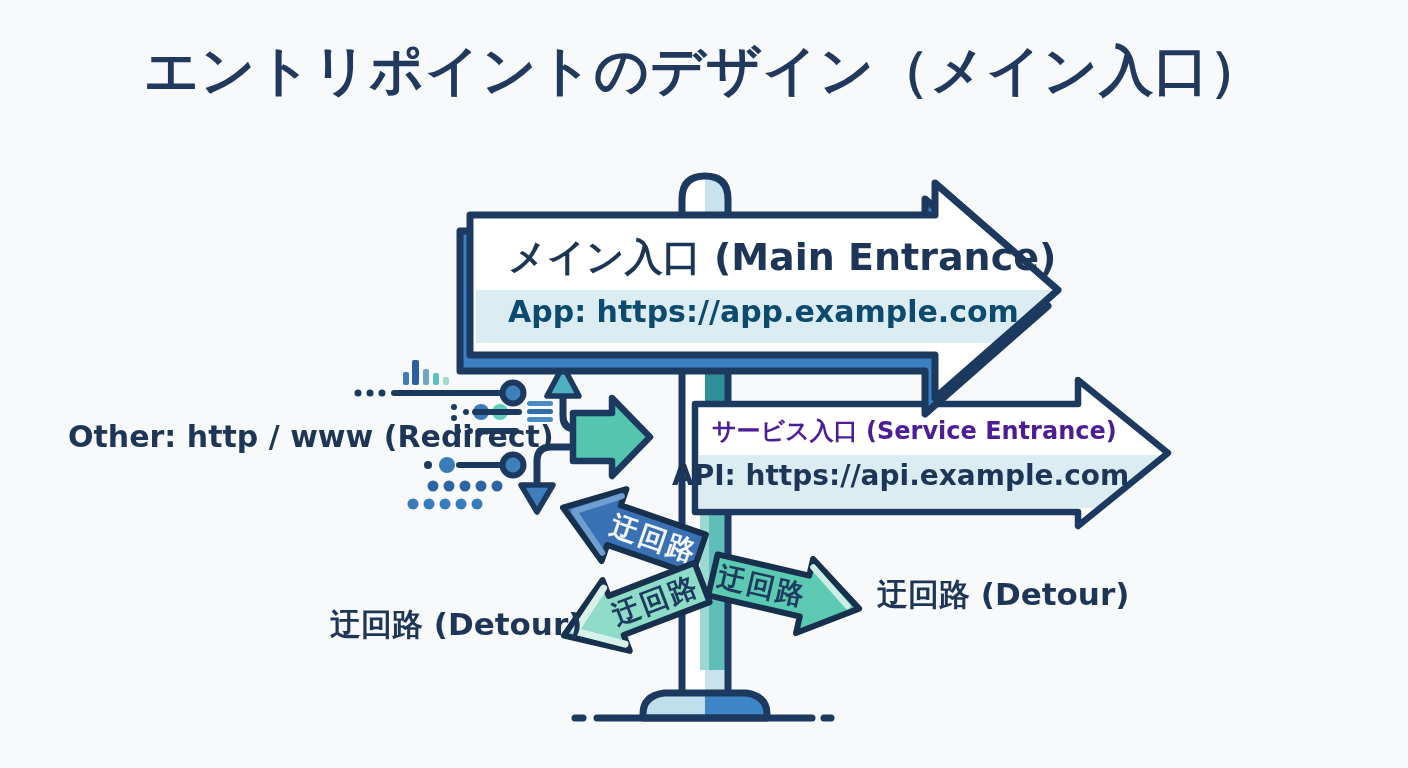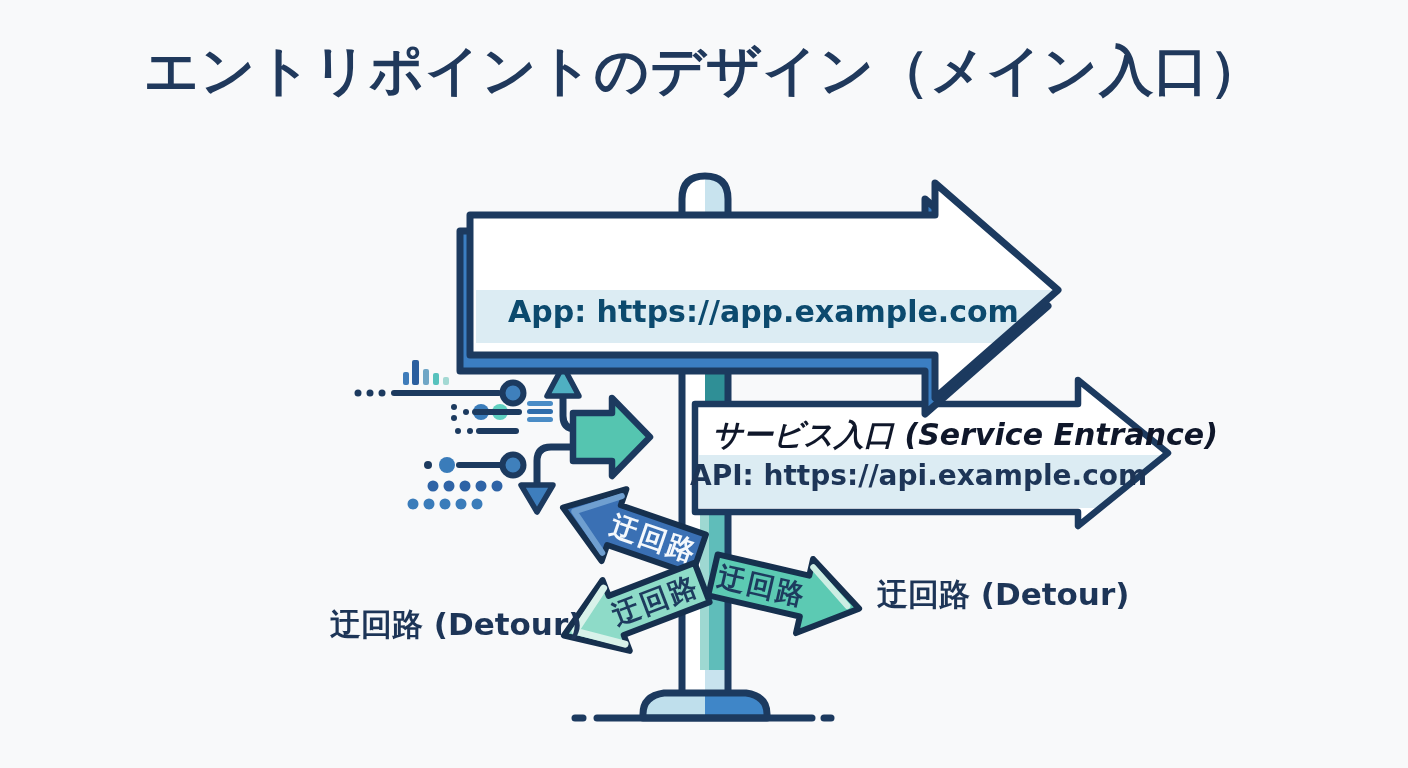--- a/index.html
+++ b/index.html
@@ -10,22 +10,22 @@
     color:#1d3557;
   }
   .stage svg{position:absolute;left:0;top:0;}
   .txt{position:absolute;line-height:1.15;white-space:nowrap;}
   .title{
     left:0;right:0;top:40px;text-align:center;
     font-size:54px;font-weight:800;color:#20395c;letter-spacing:1px;
   }
   .main-label{left:508px;top:236px;font-size:38px;font-weight:800;color:#1d3557;}
   .main-url{left:508px;top:295px;font-size:30px;font-weight:700;color:#0c4a6e;}
-  .service-label{left:712px;top:418px;font-size:30px;font-weight:800;color:#0f172a;font-style:italic;}
-  .service-url{left:690px;top:460px;font-size:28px;font-weight:700;color:#1d3557;}
+  .service-label{left:712px;top:418px;font-size:24px;font-weight:800;color:#4c1d95;}
+  .service-url{left:672px;top:460px;font-size:28px;font-weight:700;color:#1d3557;}
   .redirect-label{left:68px;top:420px;font-size:30px;font-weight:800;color:#1d3557;}
   .detour-left{left:330px;top:607px;font-size:31px;font-weight:800;color:#1d3557;}
   .detour-right{left:877px;top:577px;font-size:31px;font-weight:800;color:#1d3557;}
   .arrow-text{font-size:28px;font-weight:800;letter-spacing:2px;}
 </style>
 </head>
 <body>
 
 <div class="stage">
 
@@ -165,21 +165,23 @@
 
     <g transform="translate(787,592) rotate(13)">
       <path d="M-76,-21 H18 V-38 L74,0 L18,38 V21 H-76 Z" fill="#5ccab3" stroke="#16304e" stroke-width="6" stroke-linejoin="round"></path>
       <polyline points="20,-30 62,0" fill="none" stroke="#cdeee4" stroke-width="6" stroke-linejoin="round" stroke-linecap="round"></polyline>
       <text class="arrow-text" x="-26" y="0" text-anchor="middle" dominant-baseline="central" fill="#1d3b5e">迂回路</text>
     </g>
   </svg>
 
   <div class="txt title">エントリポイントのデザイン（メイン入口）</div>
 
+  <div class="txt main-label">メイン入口 (Main Entrance)</div>
   <div class="txt main-url">App: https://app.example.com</div>
 
   <div class="txt service-label">サービス入口 (Service Entrance)</div>
   <div class="txt service-url">API: https://api.example.com</div>
 
+  <div class="txt redirect-label">Other: http / www (Redirect)</div>
 
   <div class="txt detour-left">迂回路 (Detour)</div>
   <div class="txt detour-right">迂回路 (Detour)</div>
 </div>
 
 </body></html>

